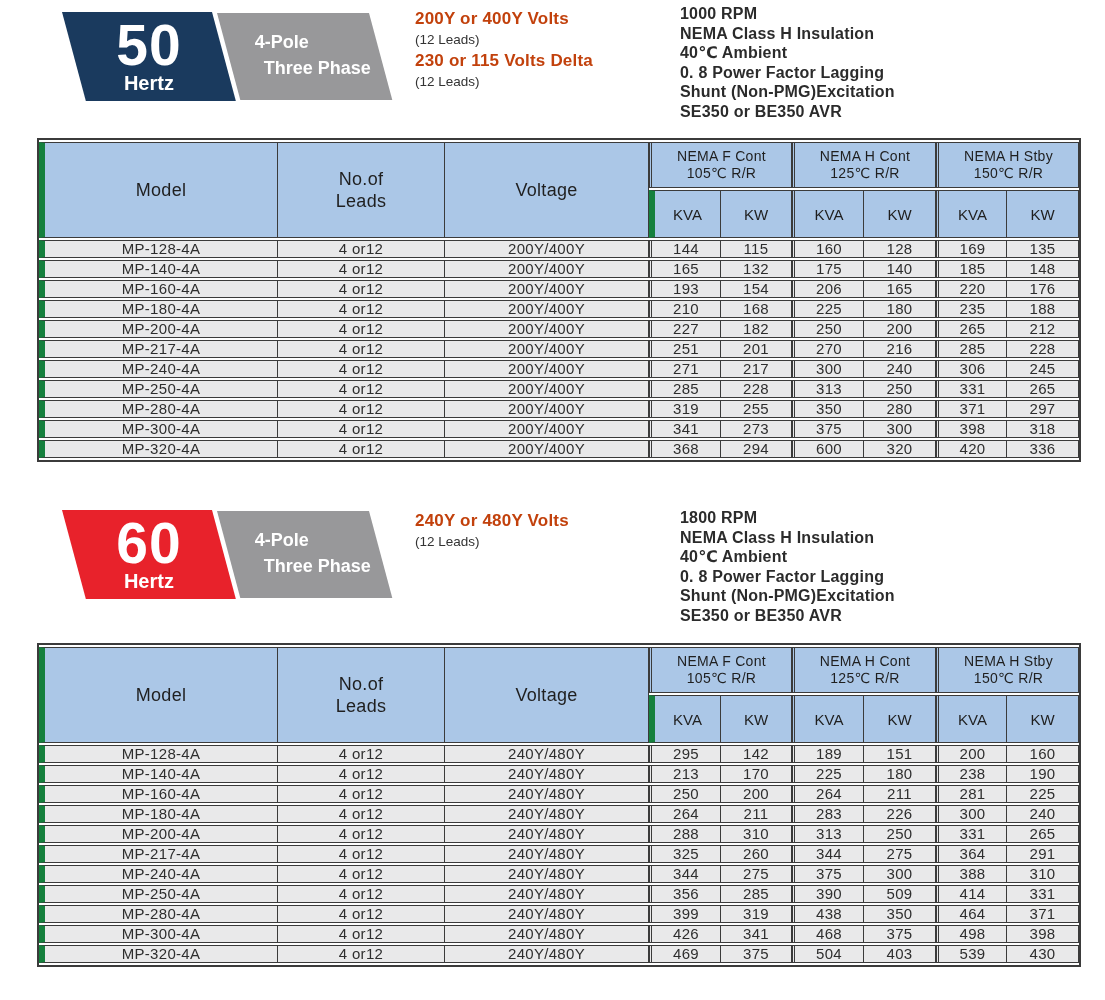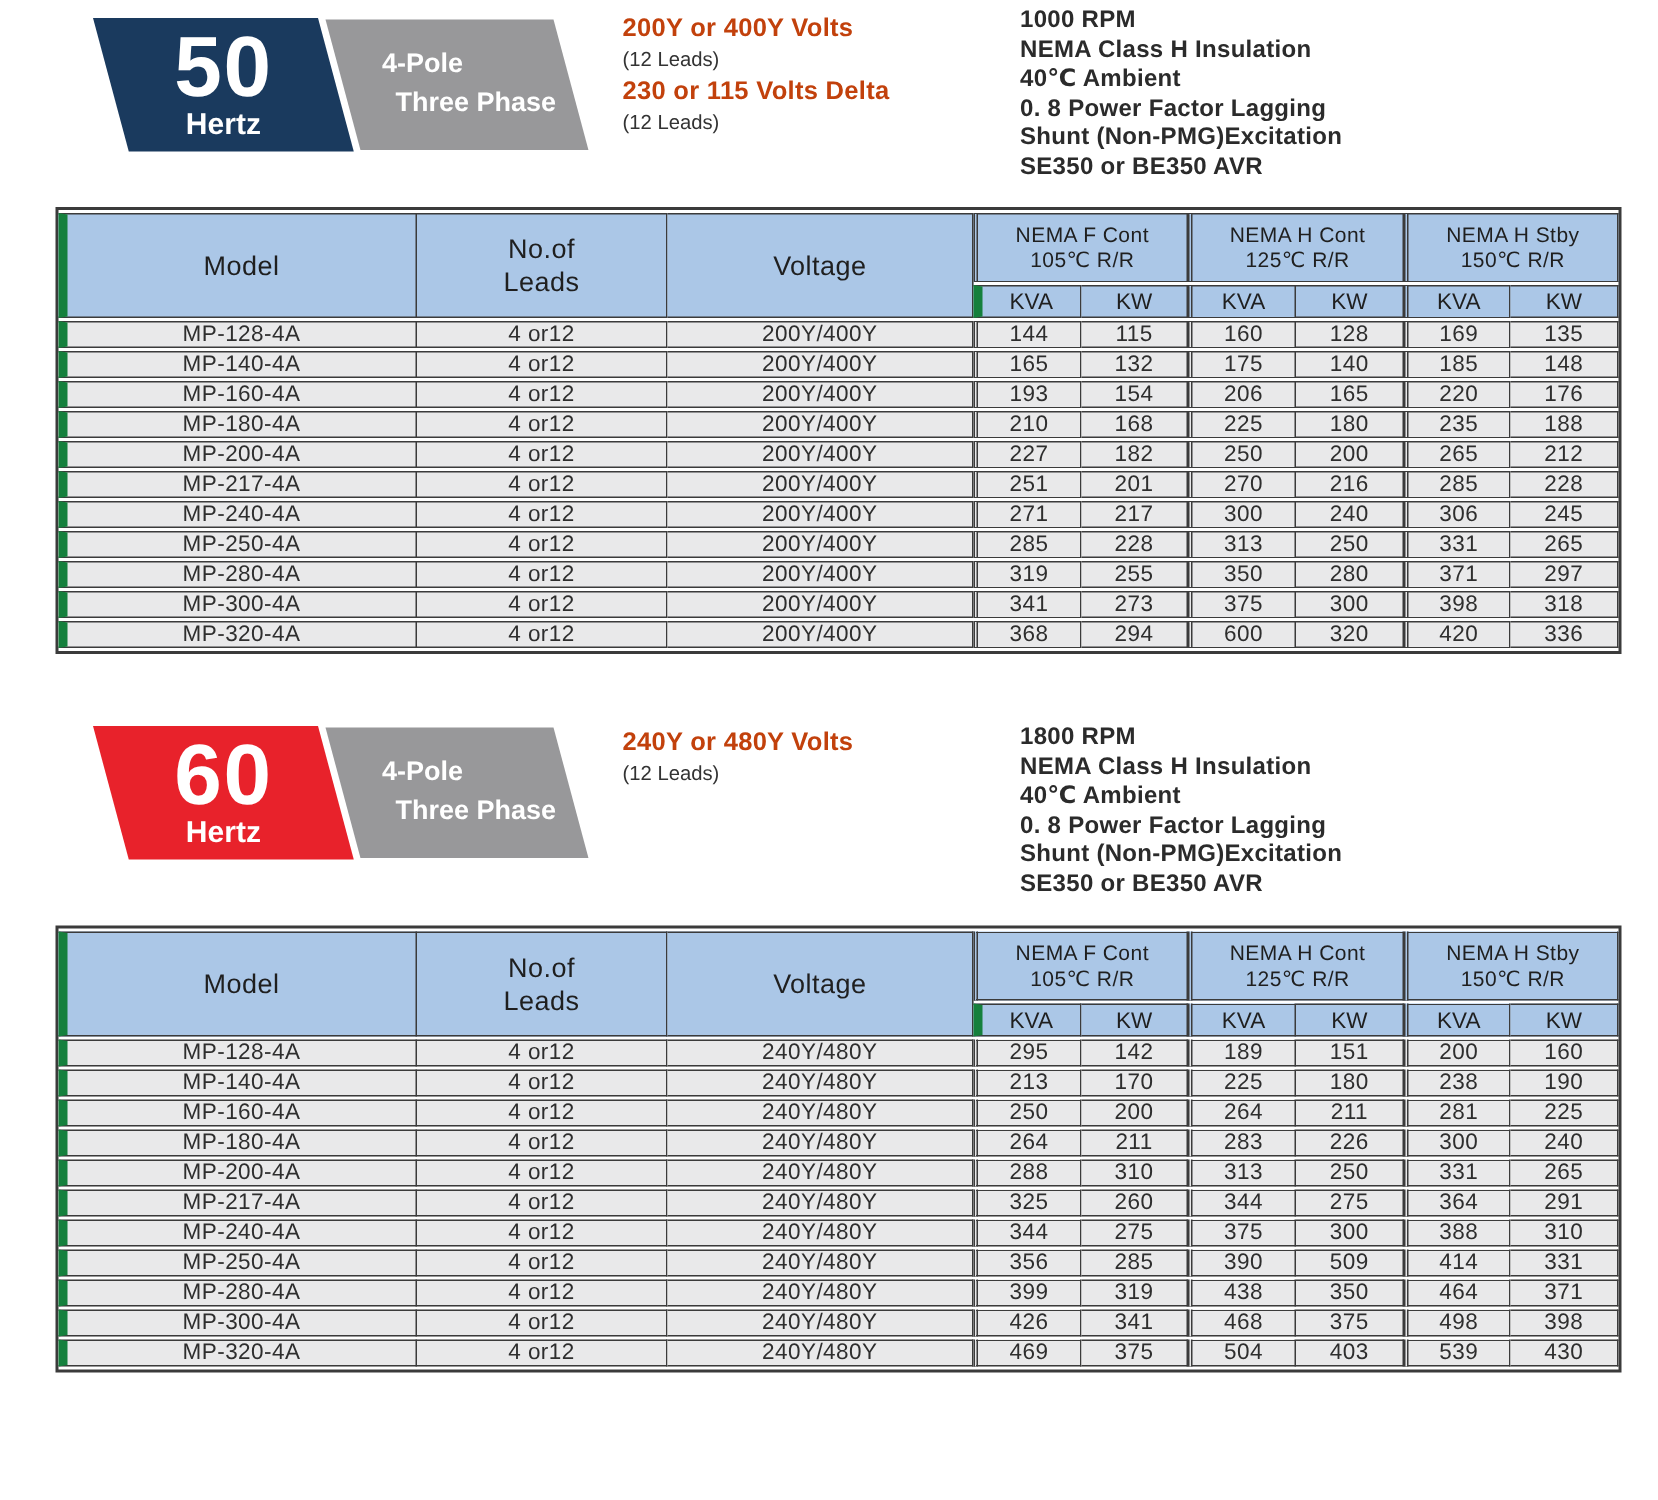--- a/index.html
+++ b/index.html
@@ -51,21 +51,21 @@
     border-top:1px solid #3b3b3b; border-bottom:1px solid #3b3b3b;
     border-right:1px solid #3b3b3b;
     text-align:center; vertical-align:middle; padding:0;
   }
   table.ratings th:first-child, table.ratings td:first-child { border-left:6px solid #15803d; }
   table.ratings .gb { border-left:3px double #3b3b3b; }
   table.ratings thead th { background:#abc7e7; font-weight:normal; color:#1f1f1f; }
   thead tr.main th { height:46px; font-size:18px; letter-spacing:0.3px; }
   thead th .grp-title { font-size:14px; line-height:17px; }
   thead th .grp-sub   { font-size:14px; line-height:17px;text-align:center; }
-  thead tr.sub th { height:22px; font-size:15px; }
+  thead tr.sub th { height:48px; font-size:15px; }
   thead th .two-line { line-height:22px; font-size:18px; }
   table.ratings tbody td {
     background:#e9e9ea; height:16px; line-height:16px;
     font-size:15px; color:#2e2e2e; letter-spacing:0.3px;
   }
 </style>
 </head>
 <body>
 
 <div class="page">

